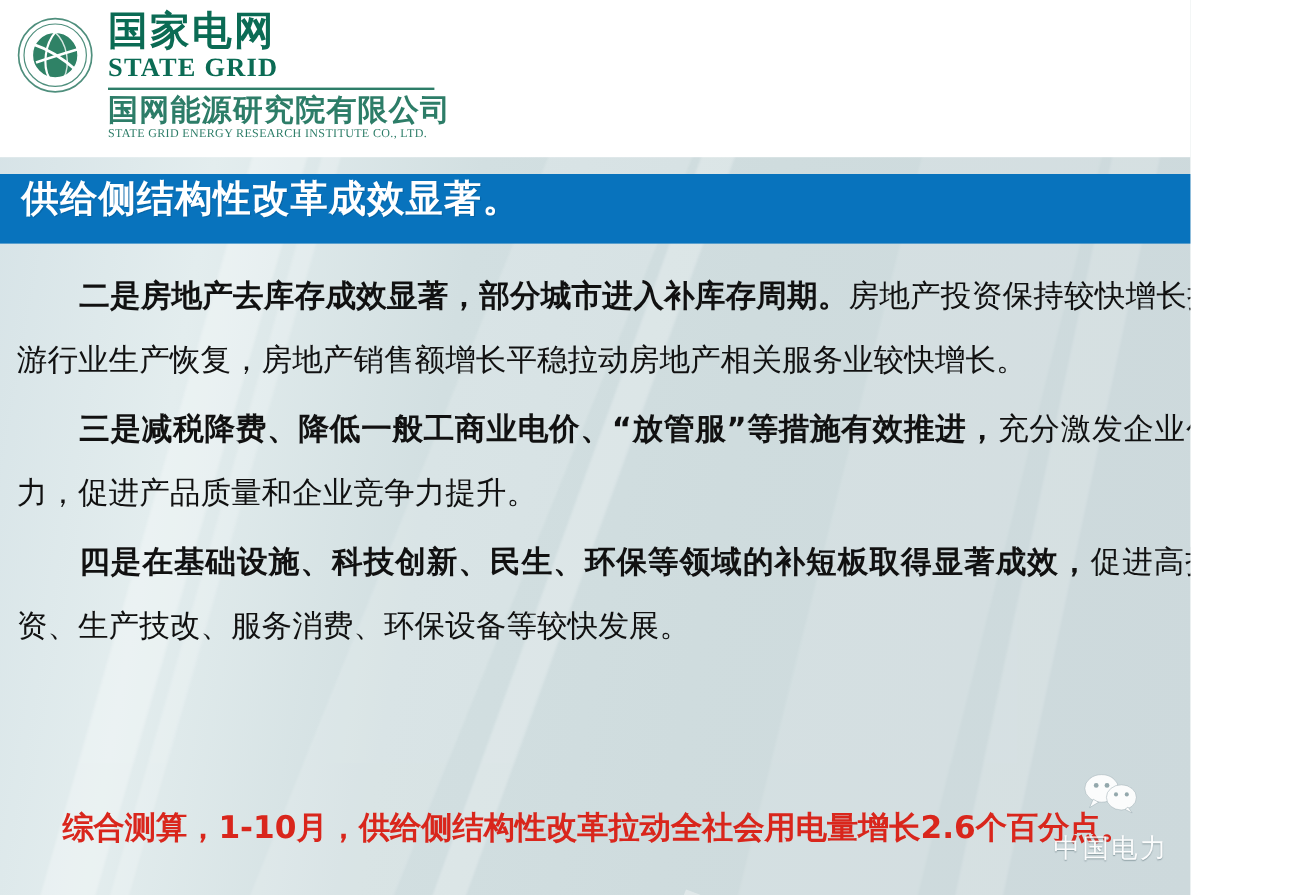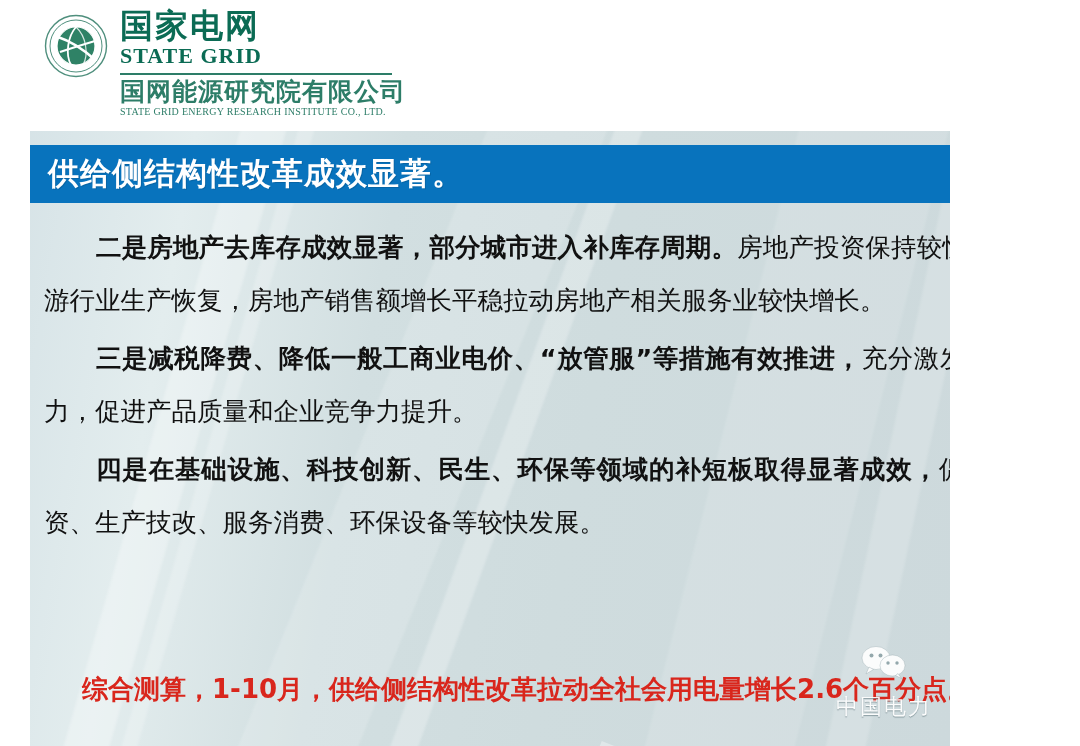--- a/index.html
+++ b/index.html
@@ -5,25 +5,24 @@
   * { margin:0; padding:0; box-sizing:border-box; }
   html,body{ width:1080px; height:746px; }
   body{
     font-family:"Liberation Sans","DejaVu Sans",sans-serif;
     background:#ffffff;
     overflow:hidden;
     position:relative;
   }
   .slide{
     position:relative;
-    width:920px; height:746px;
+    width:992px; height:746px;
     overflow:hidden;
     background:
       linear-gradient(100deg,#d5e2e6 0%, #e3edee 18%, #d2dfe1 38%, #cfdcde 60%, #cdd9dc 100%);
-    margin-left: 30px;
   }
   
   .streaks{ position:absolute; inset:0; overflow:hidden; pointer-events:none; }
   .streak{
     position:absolute;
     background:rgba(255,255,255,.55);
     transform:skewX(-16deg);
     filter:blur(1px);
   }
   .sA{ left:120px; top:125px; width:46px; height:640px; opacity:.5; }
@@ -87,21 +86,21 @@
     position:absolute; right:8px; top:48px;
     font-family:"DejaVu Sans","Liberation Sans",sans-serif;
     font-weight:bold; font-size:37px; color:#1b1b8f; letter-spacing:1px;
     white-space:nowrap;
   }
 
   
   .banner{
     position:absolute; left:0; top:145px; width:1080px; height:58px;
     background:#0873bd; z-index:4;
-    display:flex; align-items:center;
+    display:flex; align-items:flex-start;
   }
   .banner-text{
     margin-left:18px;
     font-family:"DejaVu Sans","Liberation Sans",sans-serif;
     font-weight:bold; font-size:31px; color:#ffffff; letter-spacing:1px;
     text-shadow:1px 1px 0 rgba(0,0,0,.12);
   }
 
   
   .body{

